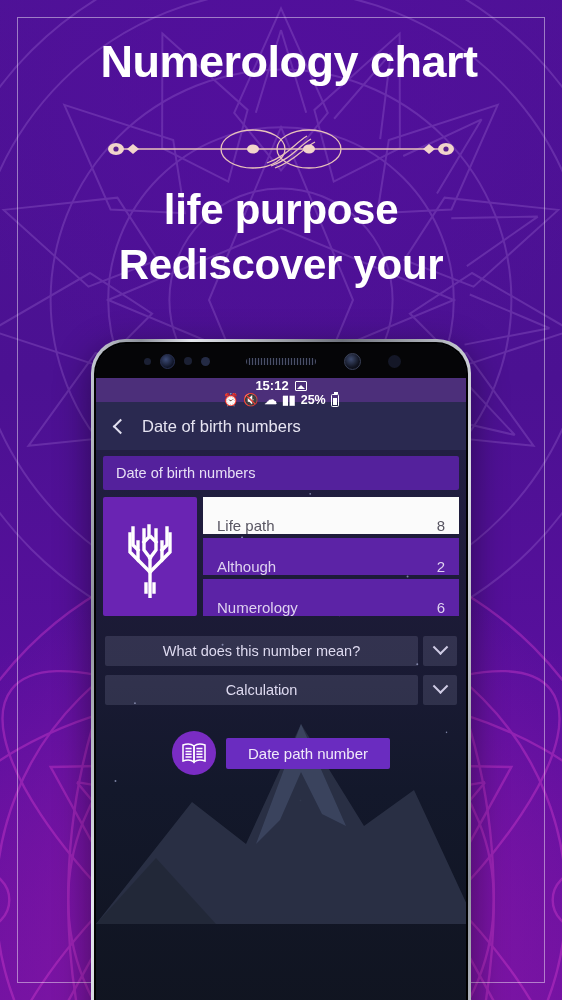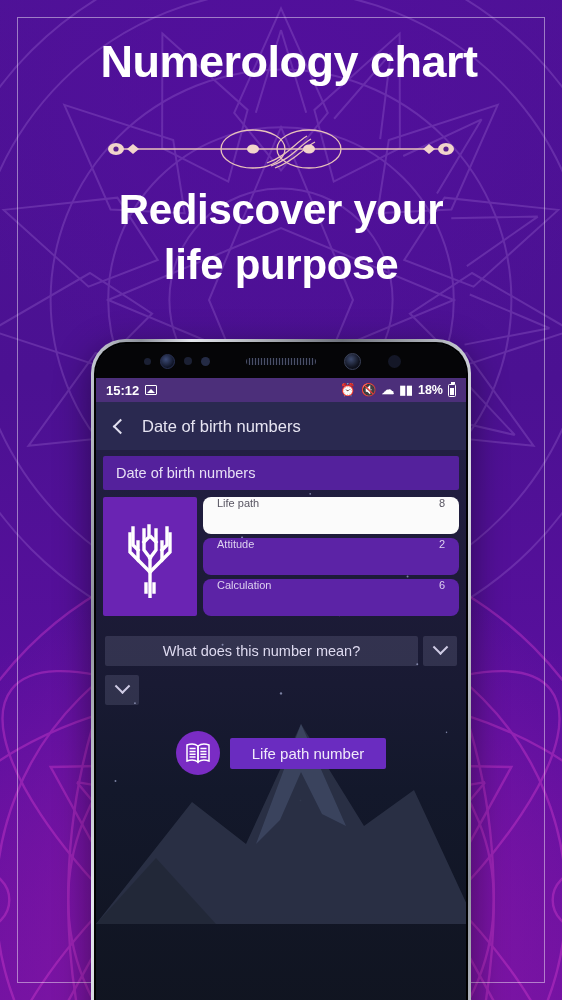--- a/index.html
+++ b/index.html
@@ -102,21 +102,21 @@
   .ircam {
     position:absolute; left:292px;
     width:13px; height:13px; border-radius:50%;
     background:#141727;
   }
 
   
   .statusbar {
     height:24px; background:#4c2f7a;
     display:flex; align-items:center; justify-content:space-between;
-    padding:0 10px; color:#fff; font-size:13px; font-weight:bold;
+    padding:0 10px; color:#fff; font-size:13px; font-weight:bold;flex-direction:column;
   }
   .sb-left { display:flex; align-items:center; gap:6px; }
   .sb-right { display:flex; align-items:center; gap:5px; font-size:12.5px; }
   .sb-ico { display:inline-block; line-height:1; }
   .img-ico {
     width:12px; height:10px; border:1.4px solid #fff; border-radius:1px;
     position:relative;
   }
   .img-ico:after {
     content:""; position:absolute; left:1px; bottom:1px;
@@ -160,23 +160,23 @@
     color:#e7dff5; font-size:14.5px;
   }
 
   .numbers { position:relative; display:flex; gap:6px; margin:7px 7px 0 7px; }
   .tree-tile {
     width:94px; background:#6a24b3; border-radius:2px;
     display:flex; align-items:center; justify-content:center;
   }
   .rows { flex:1; display:flex; flex-direction:column; gap:4px; }
   .num-row {
-    height:37px; border-radius:8px;
-    display:flex; align-items:flex-start; justify-content:space-between;
-    padding:0 14px; font-size:11px;
+    height:37px; border-radius:0;
+    display:flex; align-items:flex-end; justify-content:space-between;
+    padding:0 14px; font-size:15px;
     background:#5c23a6; color:#ded2f0;
   }
   .num-row.active { background:#fbfbfb; color:#585562; }
 
   .accordions { position:relative; margin:20px 9px 0 9px; }
   .acc {
     display:flex; gap:5px; margin-bottom:9px;
   }
   .acc-label {
     flex:1; height:30px; background:rgba(172,172,205,.17);
@@ -343,22 +343,22 @@
       <path d="M36 27 l6 -5 l6 5 l-6 5 z"></path>
       <ellipse cx="355" cy="27" rx="8" ry="6"></ellipse>
       <circle cx="355" cy="27" r="2.6" fill="#5d2090"></circle>
       <path d="M344 27 l-6 -5 l-6 5 l6 5 z"></path>
       <ellipse cx="162" cy="27" rx="6" ry="4.6"></ellipse>
       <ellipse cx="218" cy="27" rx="6" ry="4.6"></ellipse>
     </g>
   </svg>
 
   <div class="promo-sub">
+    <div>life purpose</div>
     <div>Rediscover your</div>
-    <div>life purpose</div>
   </div>
 </div>
 
 <div class="phone">
  <div class="phone-inner">
   <div class="screen">
 
     <div class="bezel">
       <div class="sensors">
         <span class="dot d1"></span>
@@ -374,21 +374,21 @@
     <div class="statusbar">
       <div class="sb-left">
         <span>15:12</span>
         <span class="img-ico"></span>
       </div>
       <div class="sb-right">
         <span class="sb-ico">⏰</span>
         <span class="sb-ico">🔇</span>
         <span class="sb-ico">☁</span>
         <span class="sb-ico">▮▮</span>
-        <span>18%</span>
+        <span>25%</span>
         <span class="batt"></span>
       </div>
     </div>
 
     <div class="appbar">
       <span class="back-chev"></span>
       <span class="appbar-title">Date of birth numbers</span>
     </div>
 
     <div class="app-body">
@@ -444,55 +444,56 @@
               <path d="M24 76 L24 68 M32 76 L32 68"></path>
             </g>
           </svg>
         </div>
         <div class="rows">
           <div class="num-row active">
             <span>Life path</span>
             <span>8</span>
           </div>
           <div class="num-row">
-            <span>Attitude</span>
+            <span>Although</span>
             <span>2</span>
           </div>
           <div class="num-row">
-            <span>Calculation</span>
+            <span>Numerology</span>
             <span>6</span>
           </div>
         </div>
       </div>
 
       <div class="accordions">
         <div class="acc">
           <div class="acc-label">What does this number mean?</div>
           <div class="acc-btn">
             <span class="chev-d"></span>
           </div>
         </div>
         <div class="acc">
+          <div class="acc-label">Calculation</div>
           <div class="acc-btn">
             <span class="chev-d"></span>
           </div>
         </div>
       </div>
 
       <div class="badge-row">
         <div class="book-circle">
           <svg width="26" height="22" viewBox="0 0 26 22">
             <g stroke="#ffffff" stroke-width="1.5" fill="none">
               <path d="M13 4 C10 1.6 5.5 1.6 2 3 L2 19 C5.5 17.6 10 17.6 13 20 Z"></path>
               <path d="M13 4 C16 1.6 20.5 1.6 24 3 L24 19 C20.5 17.6 16 17.6 13 20 Z"></path>
               <path d="M4.5 6.6 L10.6 6.6 M4.5 9.4 L10.6 9.4 M4.5 12.2 L10.6 12.2 M4.5 15 L10.6 15"></path>
               <path d="M15.4 6.6 L21.5 6.6 M15.4 9.4 L21.5 9.4 M15.4 12.2 L21.5 12.2 M15.4 15 L21.5 15"></path>
             </g>
           </svg>
         </div>
-        <div class="badge-chip">Life path number</div>
+        <div class="badge-chip">Date path number</div>
       </div>
 
 
     </div>
   </div>
  </div>
 </div>
 
 </body></html>

